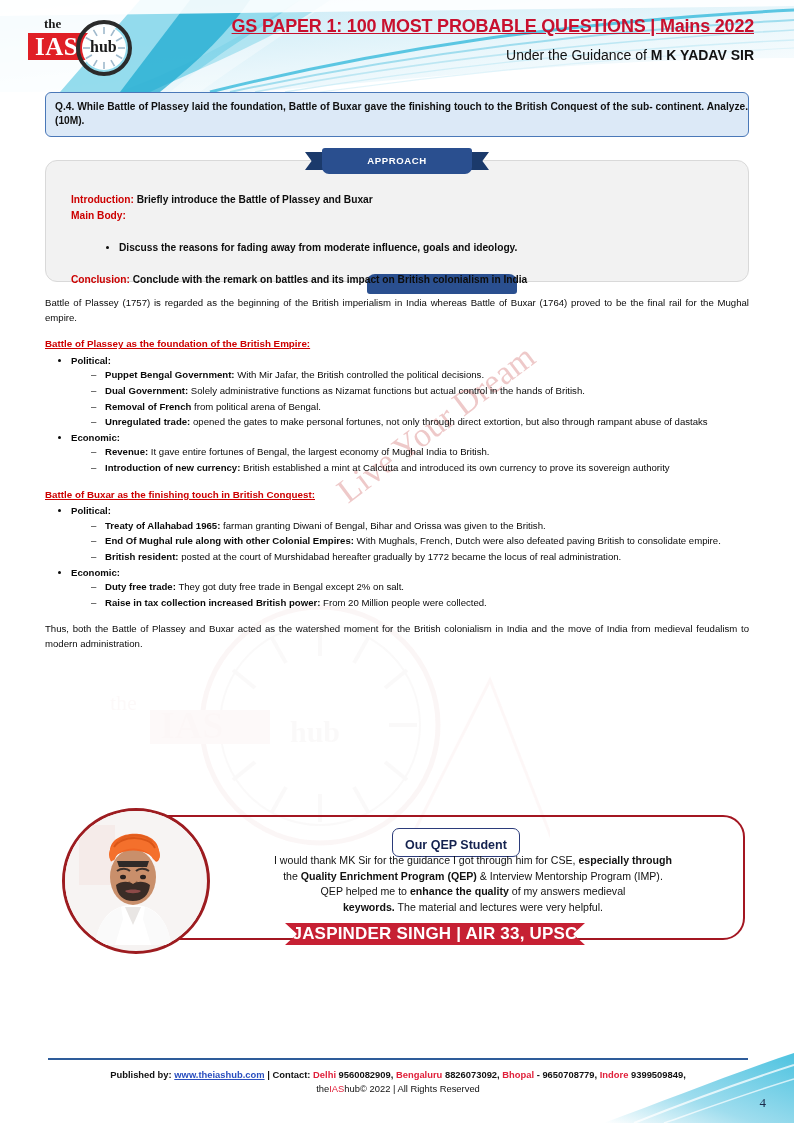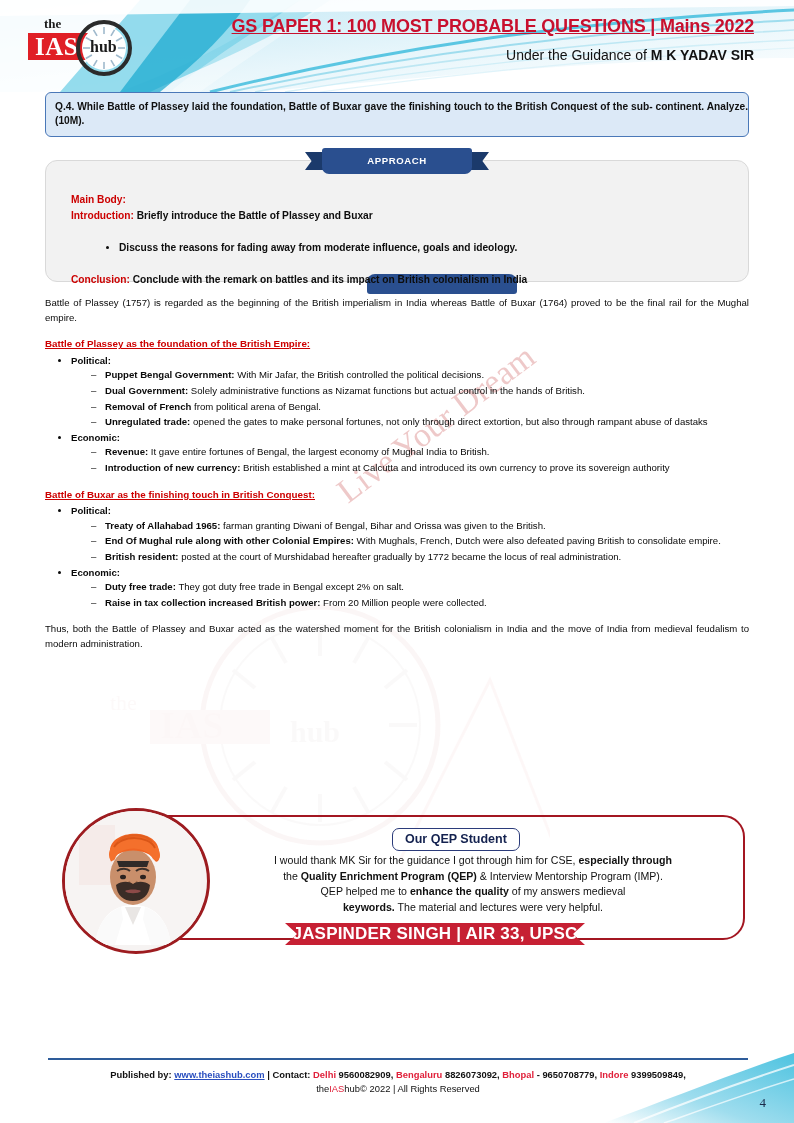--- a/index.html
+++ b/index.html
@@ -156,21 +156,21 @@
     position:absolute;left:62px;top:808px;width:142px;height:140px;
     border-radius:50%;
     border:3px solid #9d1c20;
     overflow:hidden;
     background:#f6f3f2;
   }
   .testi-photo .svgp{position:absolute;left:0;top:0;}
   .qep-badge{
     position:absolute;left:392px;top:828px;
     border:1.4px solid #2b3b7a;border-radius:7px;
-    padding:3px 12px 4px 12px;background:#fff;
+    padding:9px 12px 4px 12px;background:#fff;
     font-size:12.5px;font-weight:700;color:#14224f;
   }
   .testi-text{
     position:absolute;left:228px;top:853px;width:490px;
     text-align:center;font-size:10.6px;line-height:15.5px;color:#111;
   }
   .testi-text b{font-weight:700;}
   .name-ribbon{
     position:absolute;left:285px;top:923px;width:300px;height:22px;
     background:#c62033;
@@ -294,24 +294,24 @@
   <div class="approach-wrap">
     <div class="approach-box"></div>
     <div class="ribbon">
       <div class="tail-l"></div>
       <div class="tail-r"></div>
       <div class="band">APPROACH</div>
     </div>
     <div class="ribbon-bottom"></div>
     <div class="approach-body">
       <div>
-        <span class="lbl">Main Body:</span>
+        <span class="lbl">Introduction:</span><span> Briefly introduce the Battle of Plassey and Buxar</span>
       </div>
       <div>
-        <span class="lbl">Introduction:</span><span> Briefly introduce the Battle of Plassey and Buxar</span>
+        <span class="lbl">Main Body:</span>
       </div>
       <ul>
         <li>Discuss the reasons for fading away from moderate influence, goals and ideology.</li>
       </ul>
       <div>
         <span class="lbl">Conclusion:</span><span> Conclude with the remark on battles and its impact on British colonialism in India</span>
       </div>
     </div>
   </div>
 

